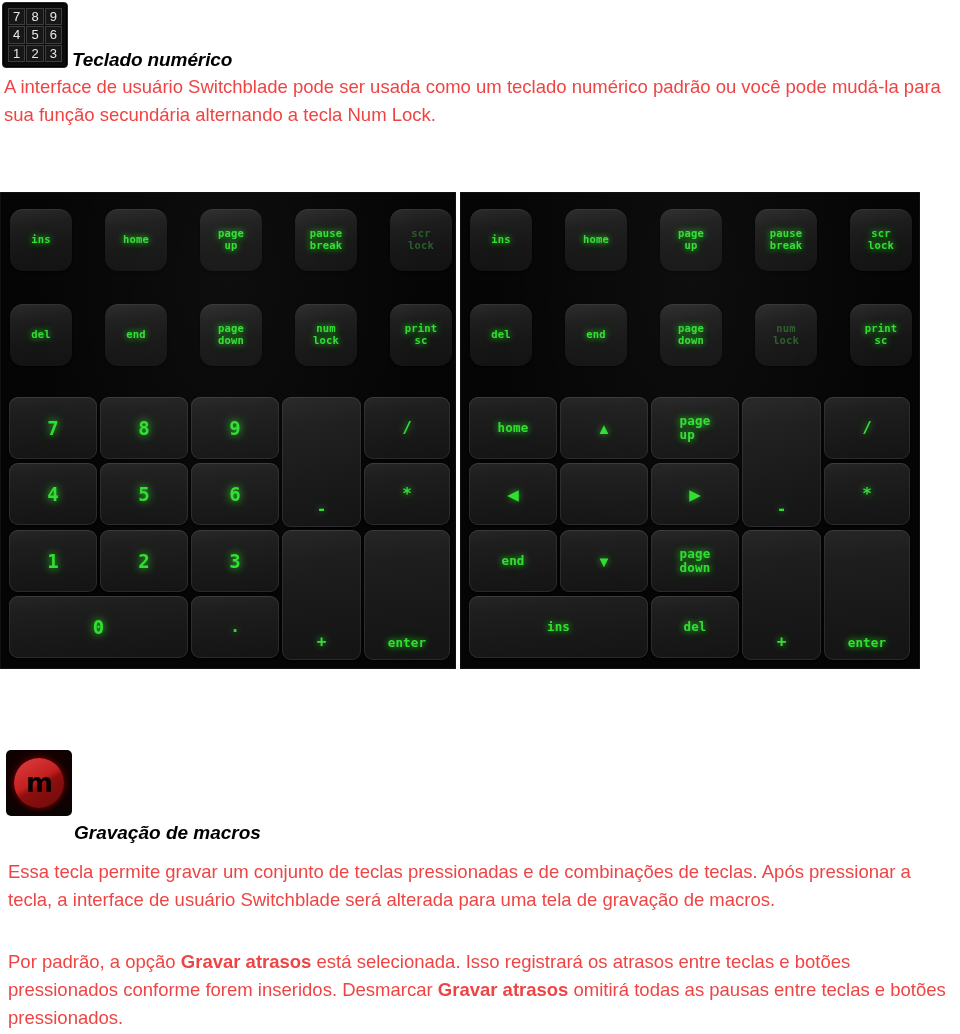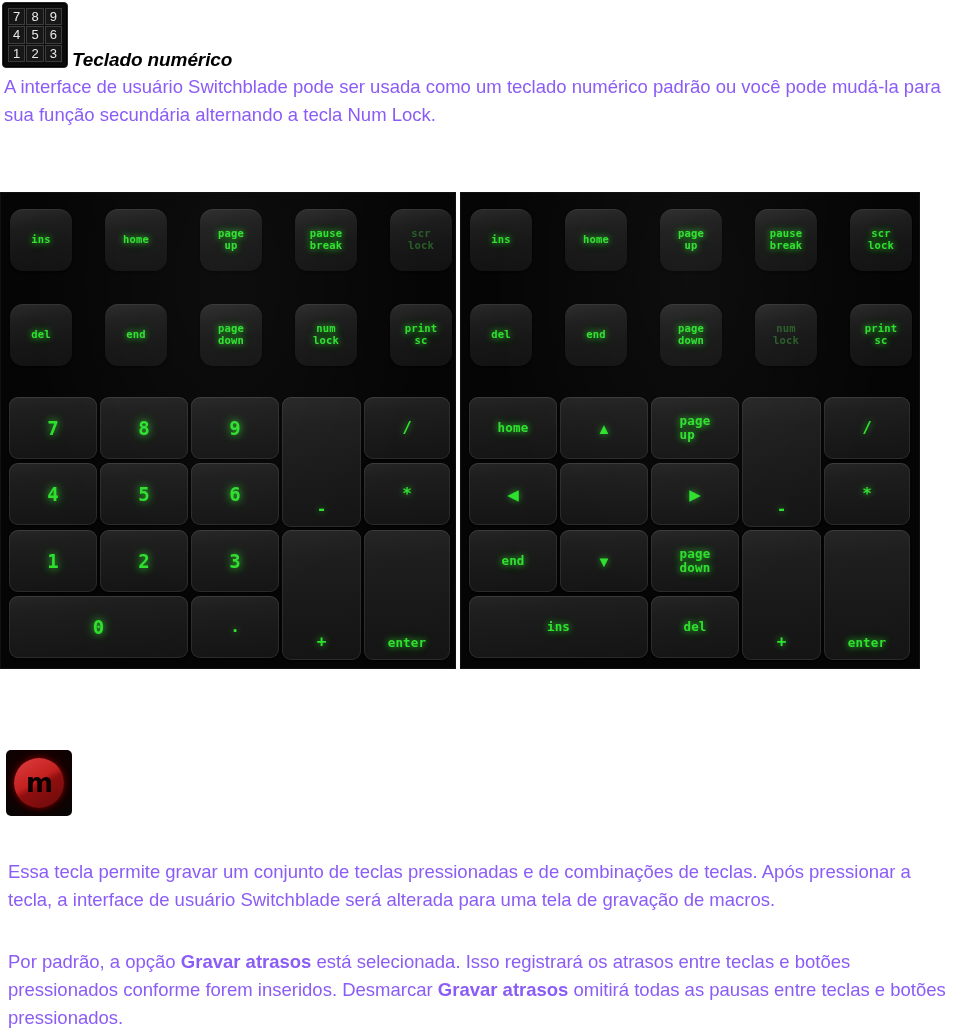--- a/index.html
+++ b/index.html
@@ -58,21 +58,21 @@
     font-style: italic;
     color: #000;
     line-height: 1.1;
     letter-spacing: -0.1px;
   }
   .body-para {
     margin: 0;
     padding: 4px 8px 0 4px;
     font-size: 18.5px;
     line-height: 1.52;
-    color: #8b5cf6;
+    color: #ef4444;
     font-family: "Liberation Sans", sans-serif;
   }
   .body-para.tight { padding-top: 2px; }
 
   
   .keypads {
     position: absolute;
     left: 0;
     top: 192px;
     width: 920px;
@@ -415,20 +415,21 @@
           <span class="lbl">del</span>
         </div>
       </div>
   </div>
 
   <div class="macro-icon">
     <span class="disc">
       <span class="m">m</span>
     </span>
   </div>
+  <h2 class="macro-head">Gravação de macros</h2>
 
   <div class="macro-body">
     <p class="body-para">Essa tecla permite gravar um conjunto de teclas pressionadas e de combinações de teclas. Após pressionar a tecla, a interface de usuário Switchblade será alterada para uma tela de gravação de macros.</p>
   </div>
 
   <div class="macro-body2">
     <p class="body-para"><span>Por padrão, a opção </span><b class="inline">Gravar atrasos</b><span> está selecionada. Isso registrará os atrasos entre teclas e botões pressionados conforme forem inseridos. Desmarcar </span><b class="inline">Gravar atrasos</b><span> omitirá todas as pausas entre teclas e botões pressionados.</span></p>
   </div>
 
 </div>

